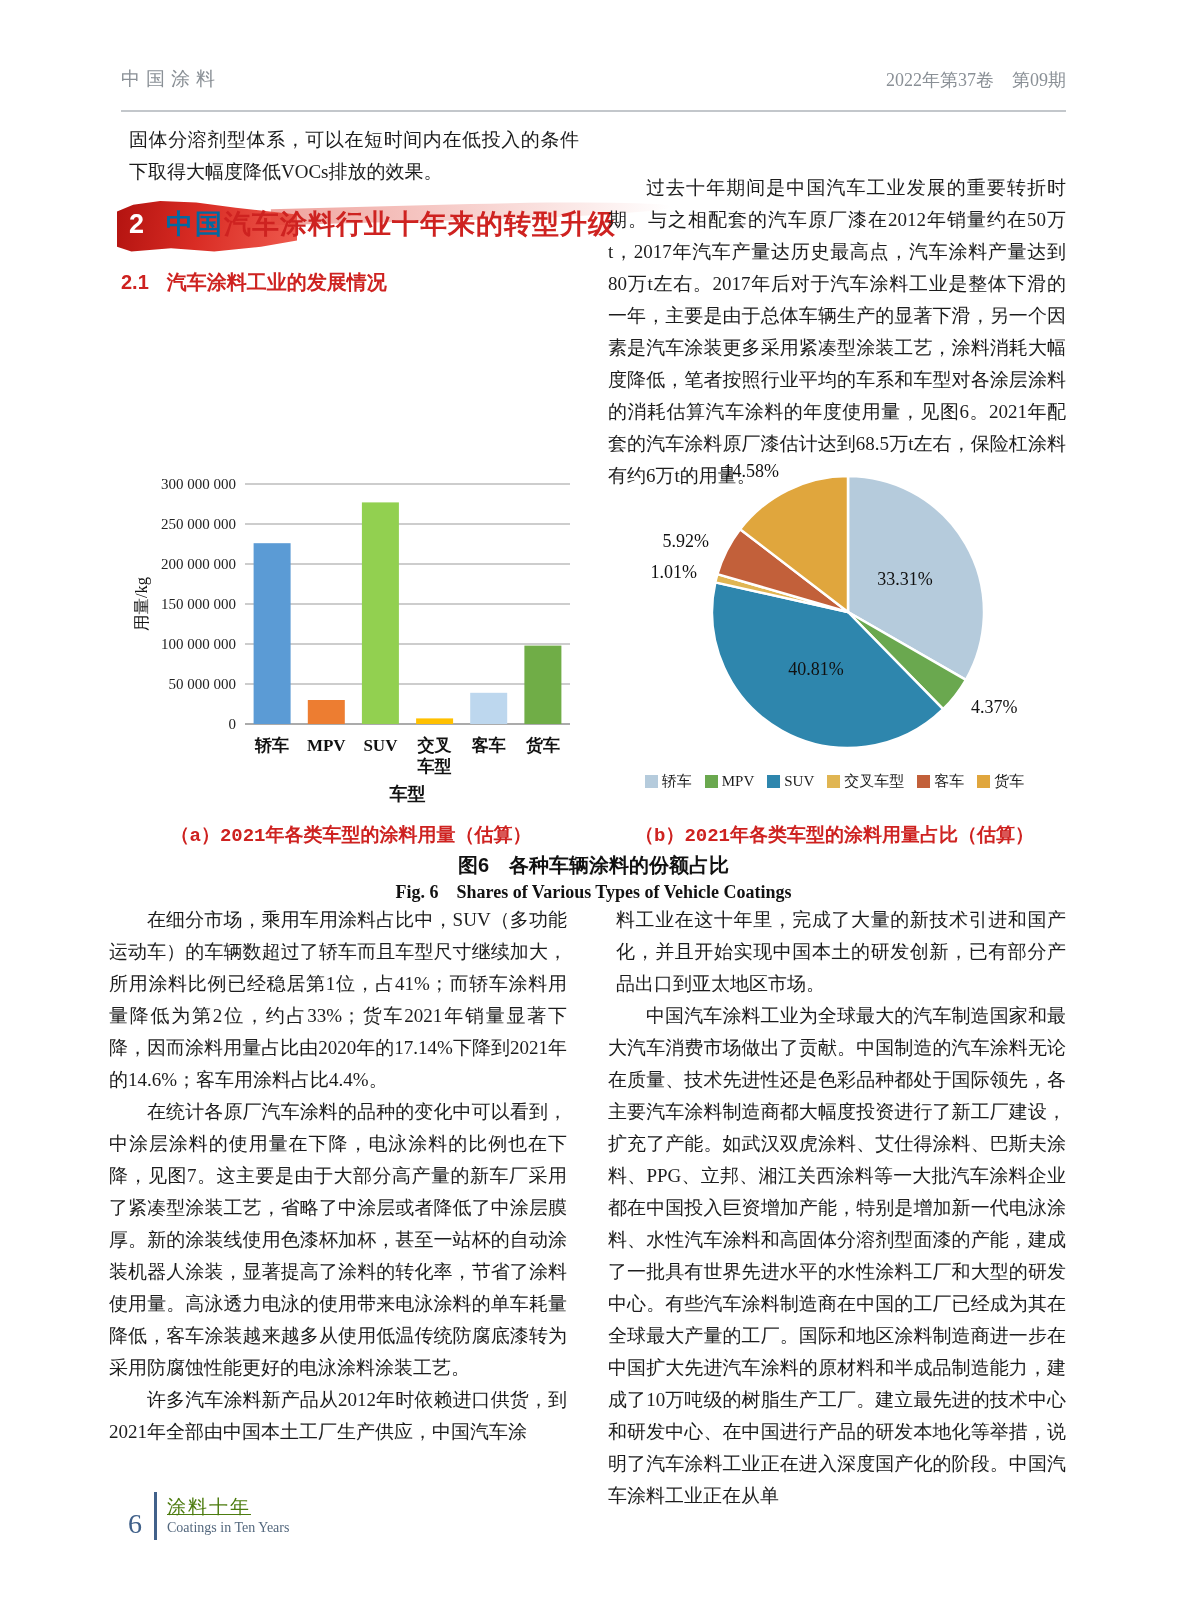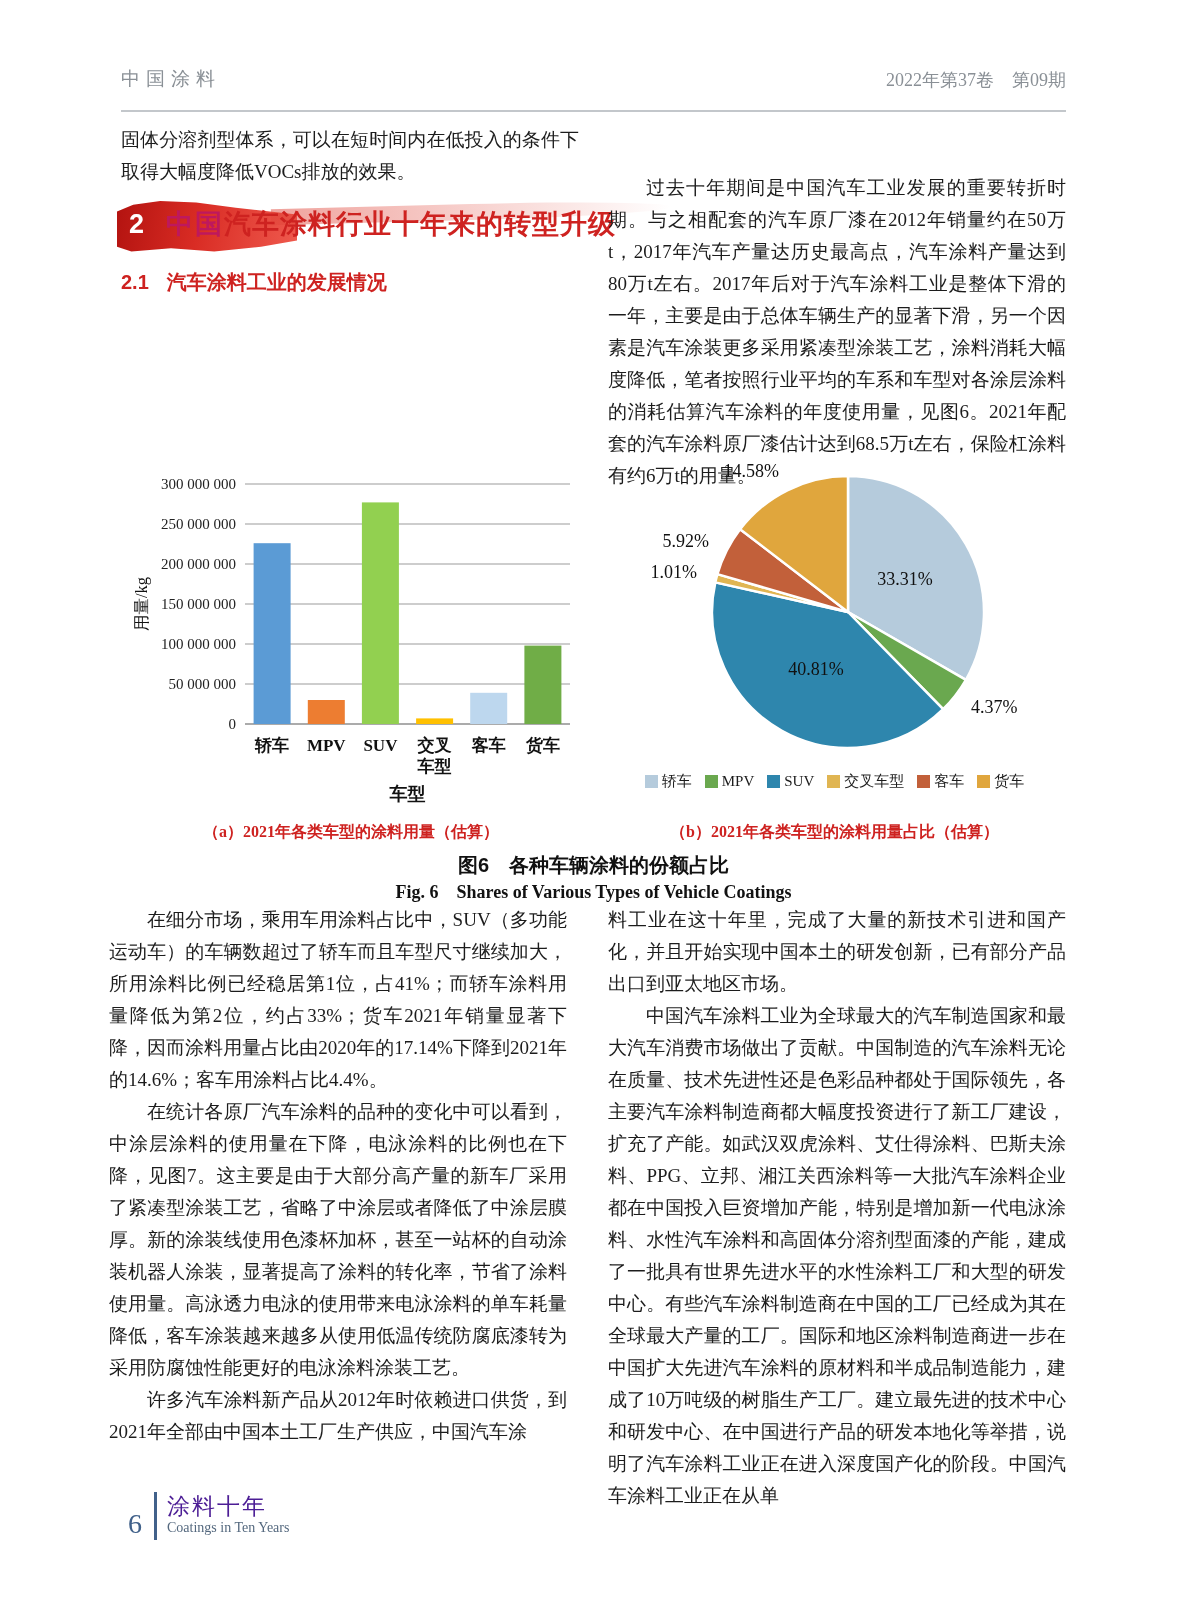--- a/index.html
+++ b/index.html
@@ -16,63 +16,63 @@
   .hdr .jname { font-size:19px; letter-spacing:6px; color:#8a9096; }
   .hdr .jissue { font-size:18px; color:#8a9096; }
   
   .col { position:absolute; width:458px; font-size:19px; line-height:32px;
          text-align:justify; text-justify:inter-ideograph; }
   .col-l-top { left:121px; top:124px; }
   .col-r-top { left:608px; top:124px;margin-top:48px; }
   .col-l-bot { left:109px; top:904px; }
   .col-r-bot { left:608px; top:904px; }
   p.para { text-indent:2em; }
-  p.cont { text-indent:0; }
+  p.cont { text-indent:0;margin-left:8px; }
   
   .sec2 { position:relative; height:60px; margin-top:10px; }
   .flag { position:absolute; left:-4px; top:2px; width:180px; height:52px;
           background:linear-gradient(100deg,#b31310 0%,#d92c24 45%,#ef5a4e 100%);
           clip-path:polygon(0% 22%, 9% 9%, 24% 2%, 44% 5%, 66% 15%, 100% 28%, 100% 78%, 80% 90%, 54% 99%, 30% 93%, 8% 99%, 0% 90%);
   }
   .flag-tail { position:absolute; left:150px; top:6px; width:400px; height:16px;
           background:linear-gradient(to right, rgba(224,70,58,0.50), rgba(255,255,255,0));
           transform:rotate(-1.5deg); border-radius:0 50% 50% 0; }
   .sec2-line { position:absolute; left:8px; top:10px; white-space:nowrap;
           font-family:"Liberation Sans","DejaVu Sans",sans-serif; font-weight:bold; font-size:27px; }
   .sec2-num { color:#ffffff; margin-right:22px; }
-  .sec2-flag-text { color:#be185d; letter-spacing:2px;margin-top:38px; }
+  .sec2-flag-text { color:#0369a1; letter-spacing:2px;margin-top:38px; }
   .sec2-title { color:#ce2220; letter-spacing:1px; }
   .sec21 { margin-top:8px; font-family:"Liberation Sans","DejaVu Sans",sans-serif;
            font-weight:bold; font-size:20px; color:#ce2220; }
   .sec21 .num { margin-right:18px; }
   .sec22 { font-family:"Liberation Sans","DejaVu Sans",sans-serif; font-weight:bold;
            font-size:20px; color:#ce2220; margin:2px 0 2px 0; }
   .sec22 .num { margin-right:18px; }
   
   .figure { position:absolute; left:121px; top:452px; width:945px; height:452px; }
   .barwrap { position:absolute; left:2px; top:12px; width:455px; height:350px; }
   .piewrap { position:absolute; left:482px; top:0px; width:463px; height:350px; }
   .legend { position:absolute; left:482px; top:320px; width:463px; display:flex;
             justify-content:center; gap:13px; font-size:15px; align-items:center; }
   .legend .lg { display:flex; align-items:center; gap:4px; white-space:nowrap; }
   .legend .lg i { display:inline-block; width:13px; height:13px; }
   .cap-row { position:absolute; top:370px; width:100%; }
   .cap { position:absolute; text-align:center; color:#ce2220; font-weight:bold;
-         font-size:16px; font-family:Liberation Serif, serif; }
+         font-size:19px; font-family:Liberation Mono, monospace; }
   .cap-a { left:0; width:460px; }
   .cap-b { left:482px; width:463px; }
   .figtitle-zh { position:absolute; top:400px; width:100%; text-align:center;
          font-size:20px; font-weight:bold; font-family:"Liberation Sans","DejaVu Sans",sans-serif; color:#111; }
   .figtitle-en { position:absolute; top:428px; width:100%; text-align:center;
          font-size:18px; font-weight:bold; color:#111; }
   
   .footer { position:absolute; left:128px; top:1492px; display:flex; align-items:center; color:#41618a; }
   .footer .pn { font-size:28px; margin-right:12px; align-self:flex-end; }
   .footer .vbar { width:3px; height:48px; background:#41618a; margin-right:10px; }
-  .footer .ft-zh { font-size:23px; color:#4c1d95; letter-spacing:2px; line-height:24px; }
+  .footer .ft-zh { font-size:19px; color:#4d7c0f; letter-spacing:2px; line-height:24px;text-decoration:underline; }
   .footer .ft-en { font-size:14px; color:#54687e; line-height:18px; }
   svg text { font-family:"Liberation Serif","DejaVu Serif",serif; }
 </style>
 </head>
 <body>
 
 <div class="page">
 
   <div class="hdr">
     <span class="jname">中国涂料</span>

